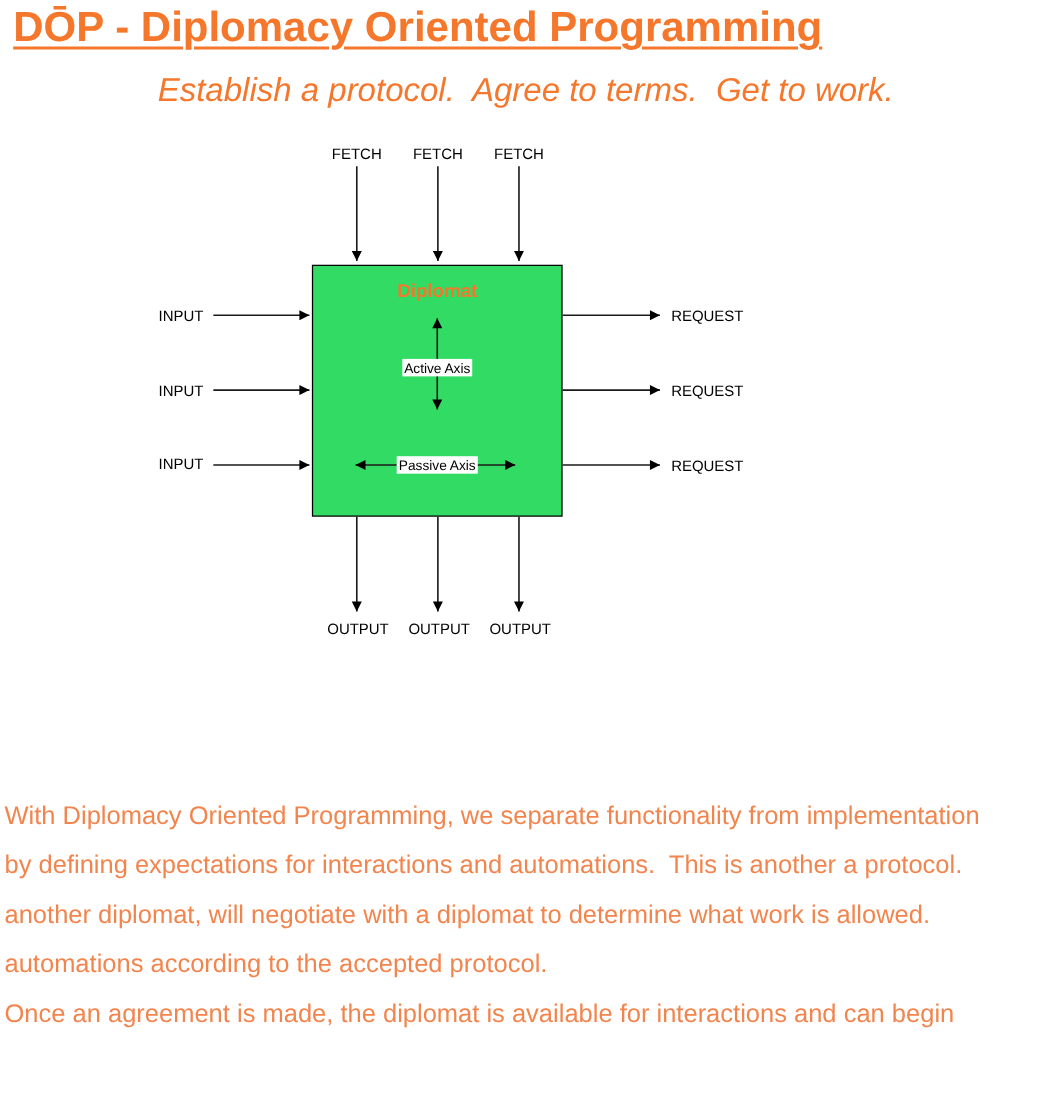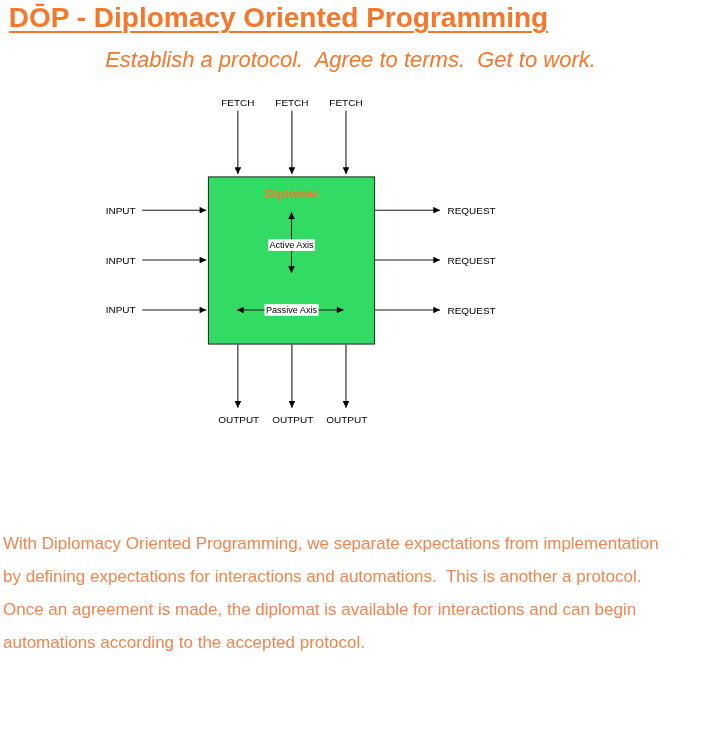--- a/index.html
+++ b/index.html
@@ -95,19 +95,20 @@
 
     <line x1="286" y1="397" x2="286" y2="473" stroke="var(--line)" stroke-width="1.3" marker-end="url(#ah)"></line>
     <line x1="351" y1="397" x2="351" y2="473" stroke="var(--line)" stroke-width="1.3" marker-end="url(#ah)"></line>
     <line x1="416" y1="397" x2="416" y2="473" stroke="var(--line)" stroke-width="1.3" marker-end="url(#ah)"></line>
     <text class="port" x="287" y="491" text-anchor="middle">OUTPUT</text>
     <text class="port" x="352" y="491" text-anchor="middle">OUTPUT</text>
     <text class="port" x="417" y="491" text-anchor="middle">OUTPUT</text>
   </svg>
 
   <div class="para">
-    <div class="line">With Diplomacy Oriented Programming, we separate expectations from implementation</div>
+    <div class="line">With Diplomacy Oriented Programming, we separate functionality from implementation</div>
     <div class="line">by defining expectations for interactions and automations.  This is another a protocol.</div>
+    <div class="line">another diplomat, will negotiate with a diplomat to determine what work is allowed.</div>
+    <div class="line">automations according to the accepted protocol.</div>
     <div class="line">Once an agreement is made, the diplomat is available for interactions and can begin</div>
-    <div class="line">automations according to the accepted protocol.</div>
   </div>
 
 </div>
 
 </body></html>

